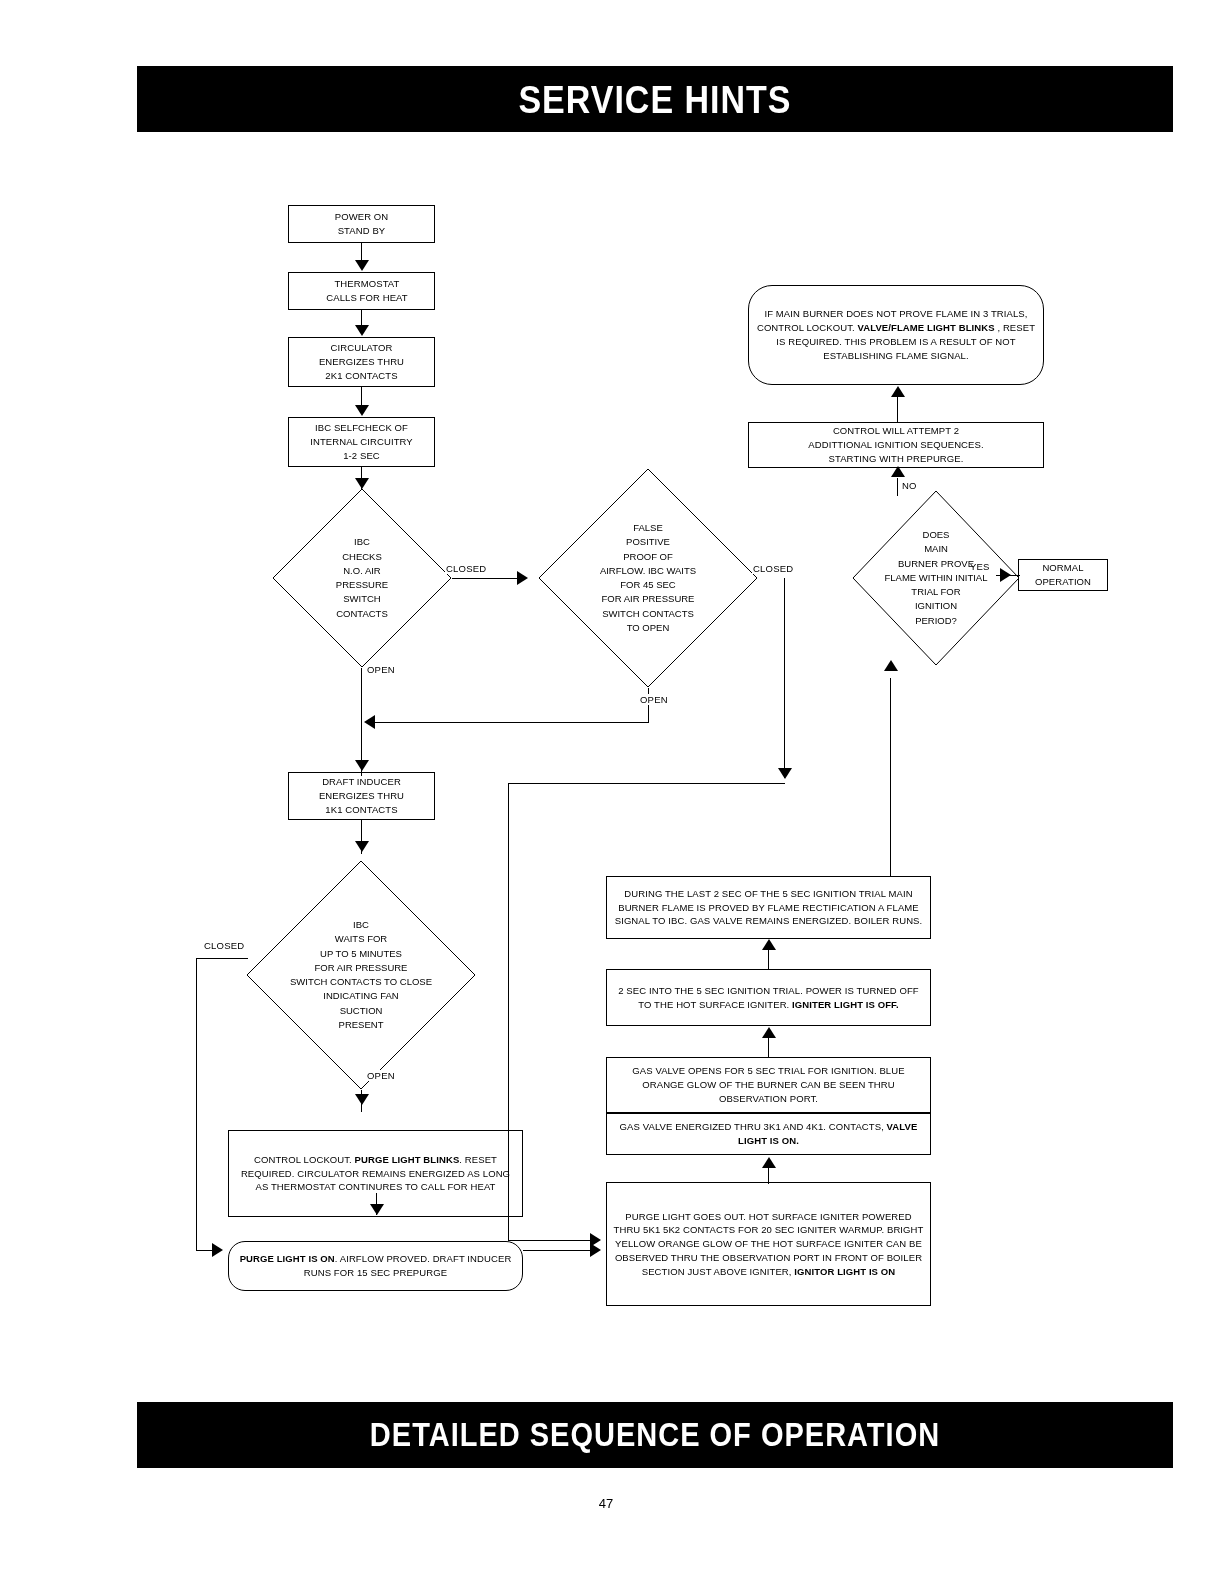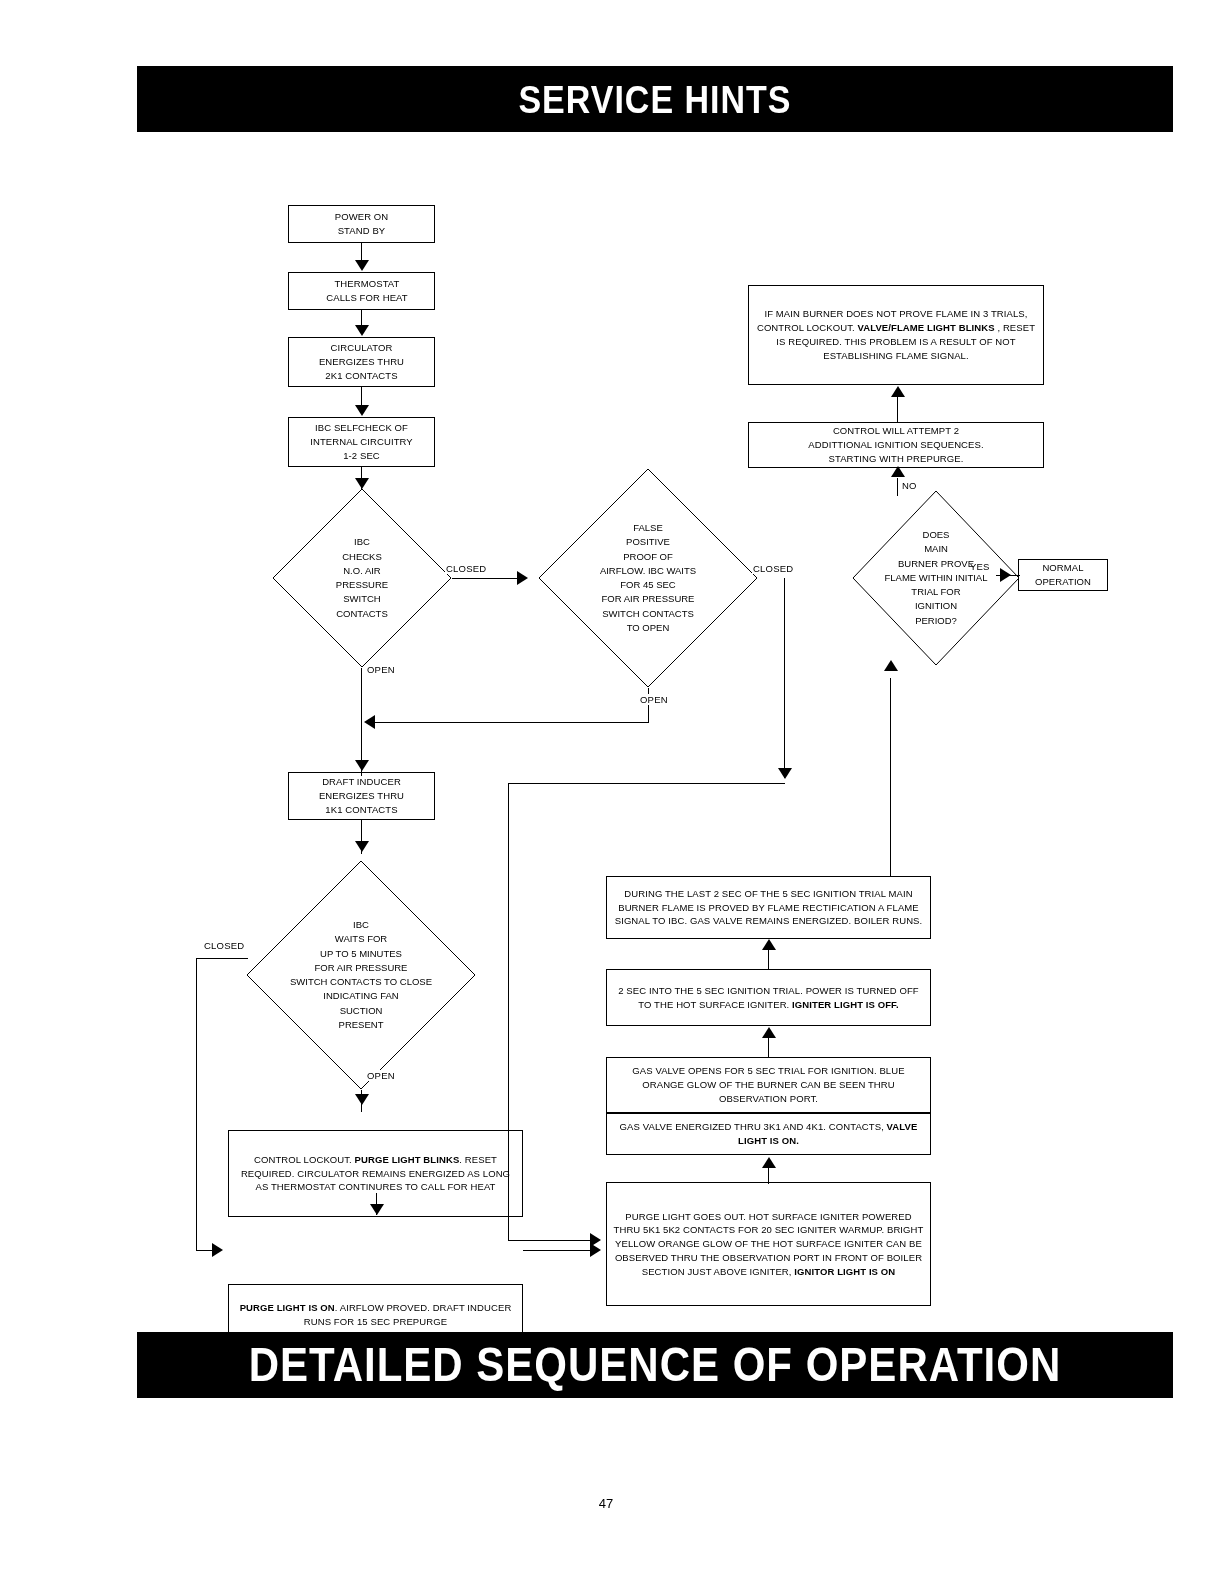--- a/index.html
+++ b/index.html
@@ -10,21 +10,21 @@
   }
   .page{position:absolute;left:0;top:0;width:1212px;height:1574px;}
 
   
   .banner{
     position:absolute;background:#000;color:#fff;
     display:flex;align-items:center;justify-content:center;
     font-weight:bold;letter-spacing:1px;
   }
   #banner-top{left:137px;top:66px;width:1036px;height:66px;font-size:34px;}
-  #banner-bottom{left:137px;top:1332px;width:1036px;height:66px;font-size:42px;}
+  #banner-bottom{left:137px;top:1402px;width:1036px;height:66px;font-size:29px;}
   .banner span{display:block;transform:scaleY(1.15);}
 
   #page-number{
     position:absolute;left:0;top:1496px;width:1212px;text-align:center;
     font-size:13px;
   }
 
   
   .node{
     position:absolute;box-sizing:border-box;
@@ -95,25 +95,25 @@
     </div>
 
     <div class="node" style="left:288px;top:772px;width:147px;height:48px;">
       <span class="txt">DRAFT INDUCER<br>ENERGIZES THRU<br>1K1 CONTACTS</span>
     </div>
 
     <div class="node" style="left:228px;top:1106px;width:295px;height:87px;margin-top:24px;">
       <span class="txt">CONTROL LOCKOUT. <b>PURGE LIGHT BLINKS</b>. RESET REQUIRED. CIRCULATOR REMAINS ENERGIZED AS LONG AS THERMOSTAT CONTINURES TO CALL FOR HEAT</span>
     </div>
 
-    <div class="node" style="left:228px;top:1284px;width:295px;height:62px;">
+    <div class="node" style="left:228px;top:1241px;width:295px;height:50px;border-radius:17px;">
       <span class="txt"><b>PURGE LIGHT IS ON</b>. AIRFLOW PROVED. DRAFT INDUCER RUNS FOR 15 SEC PREPURGE</span>
     </div>
 
-    <div class="node" style="left:748px;top:285px;width:296px;height:100px;">
+    <div class="node" style="left:748px;top:285px;width:296px;height:100px;border-radius:24px;">
       <span class="txt">IF MAIN BURNER DOES NOT PROVE FLAME IN 3 TRIALS, CONTROL LOCKOUT. <b>VALVE/FLAME LIGHT BLINKS</b> , RESET IS REQUIRED. THIS PROBLEM IS A RESULT OF NOT ESTABLISHING FLAME SIGNAL.</span>
     </div>
 
     <div class="node" style="left:748px;top:422px;width:296px;height:46px;">
       <span class="txt">CONTROL WILL ATTEMPT 2<br>ADDITTIONAL IGNITION SEQUENCES.<br>STARTING WITH PREPURGE.</span>
     </div>
 
     <div class="node" style="left:1018px;top:559px;width:90px;height:32px;">
       <span class="txt">NORMAL<br>OPERATION</span>
     </div>

